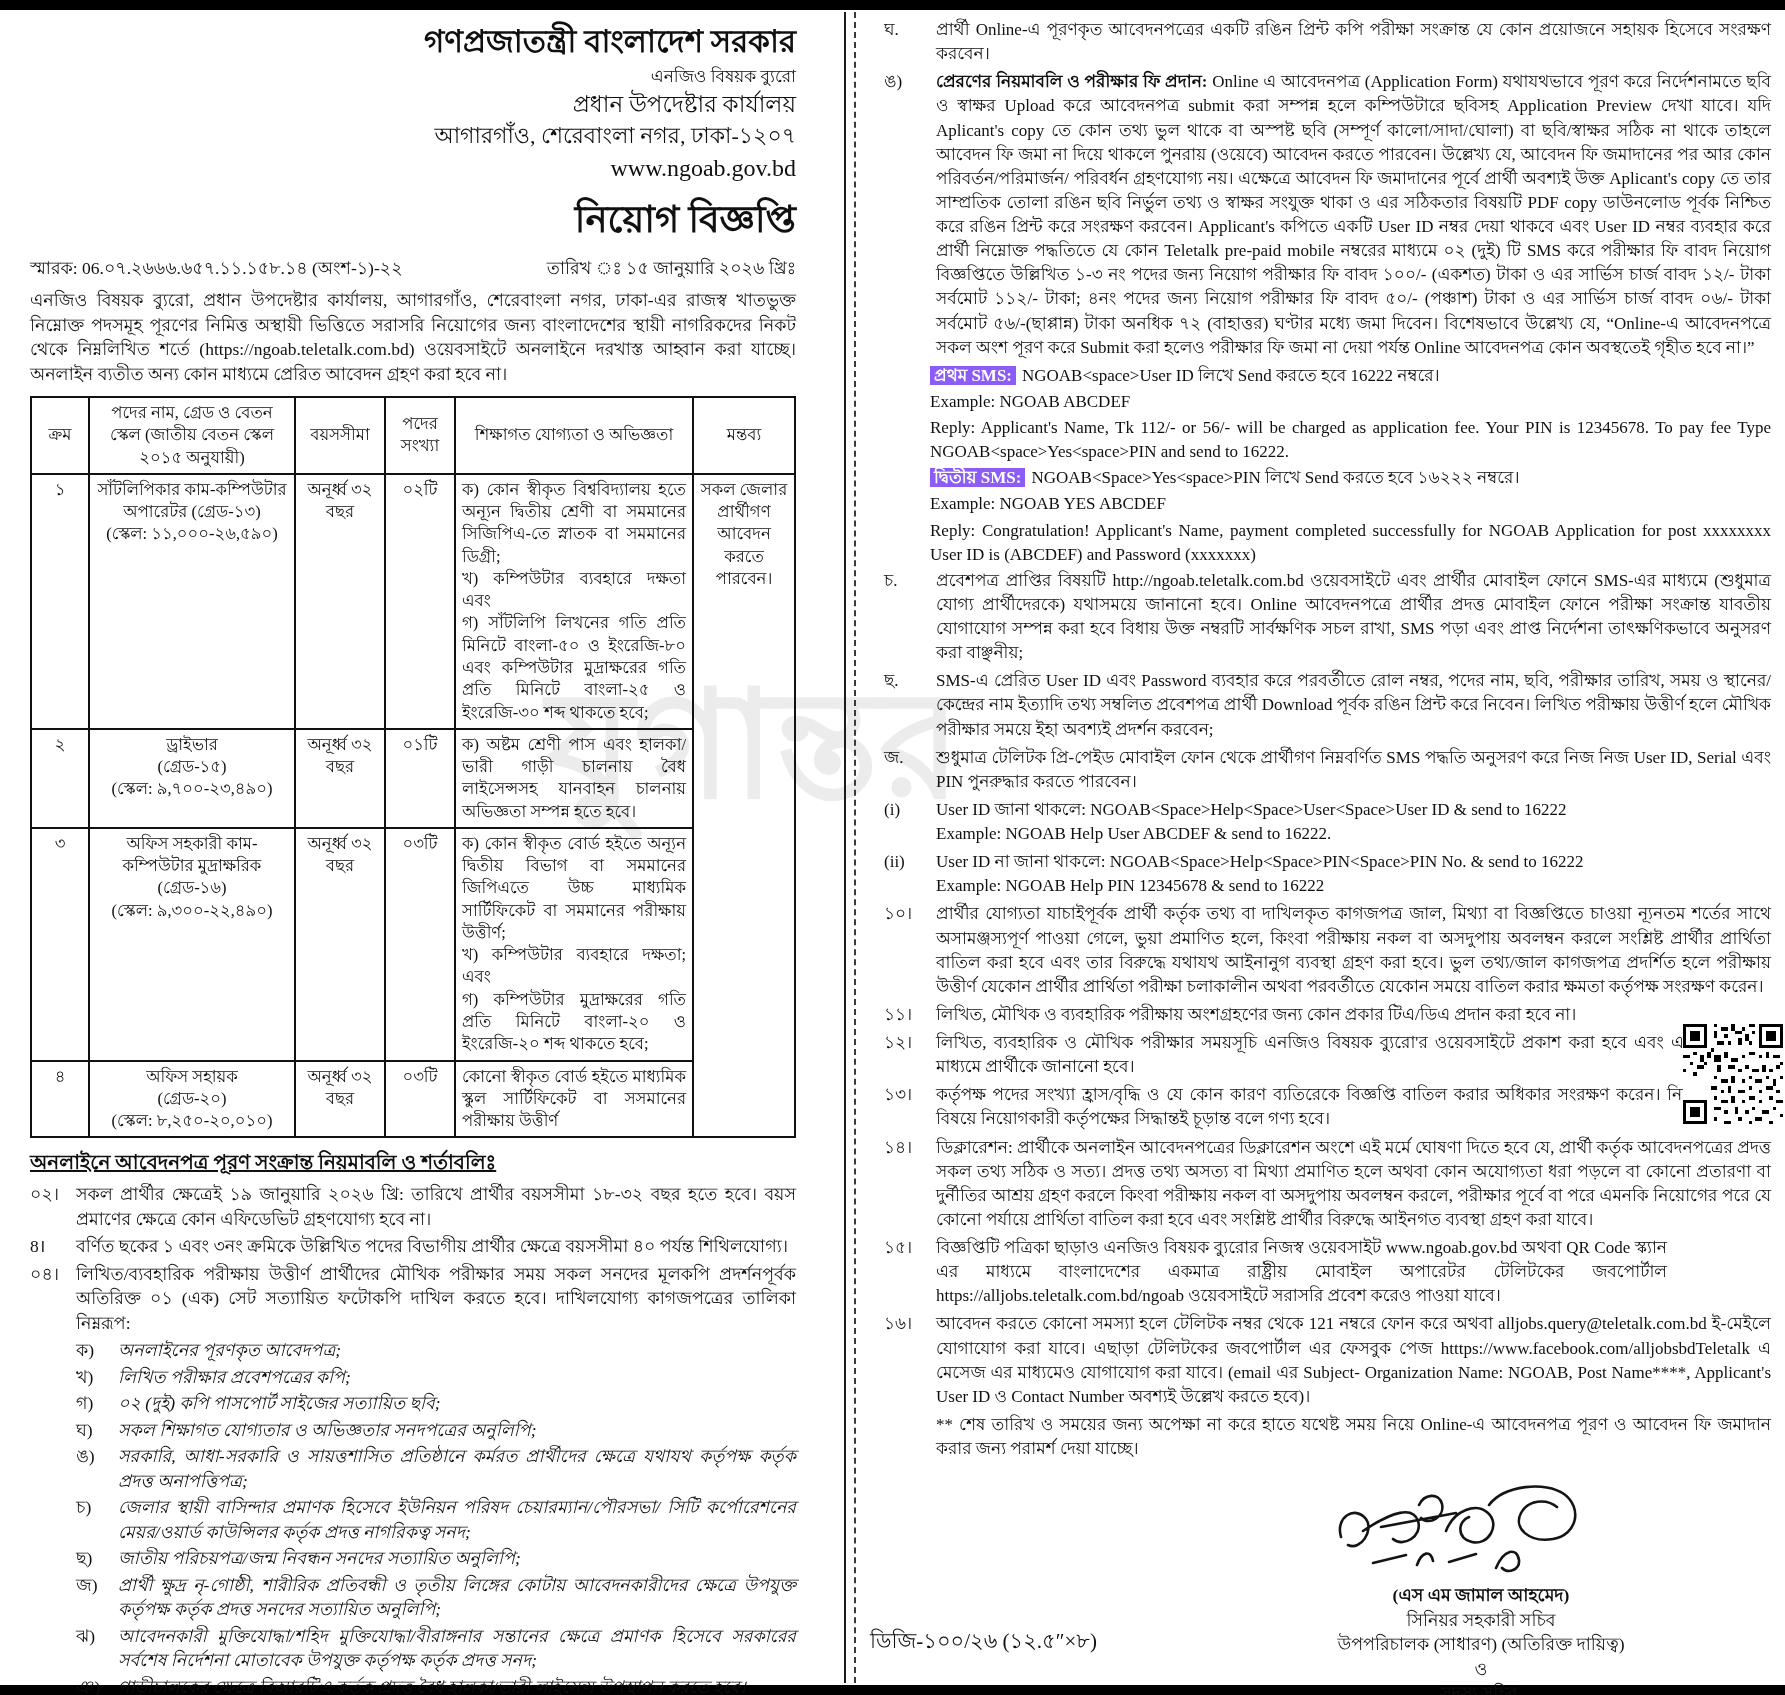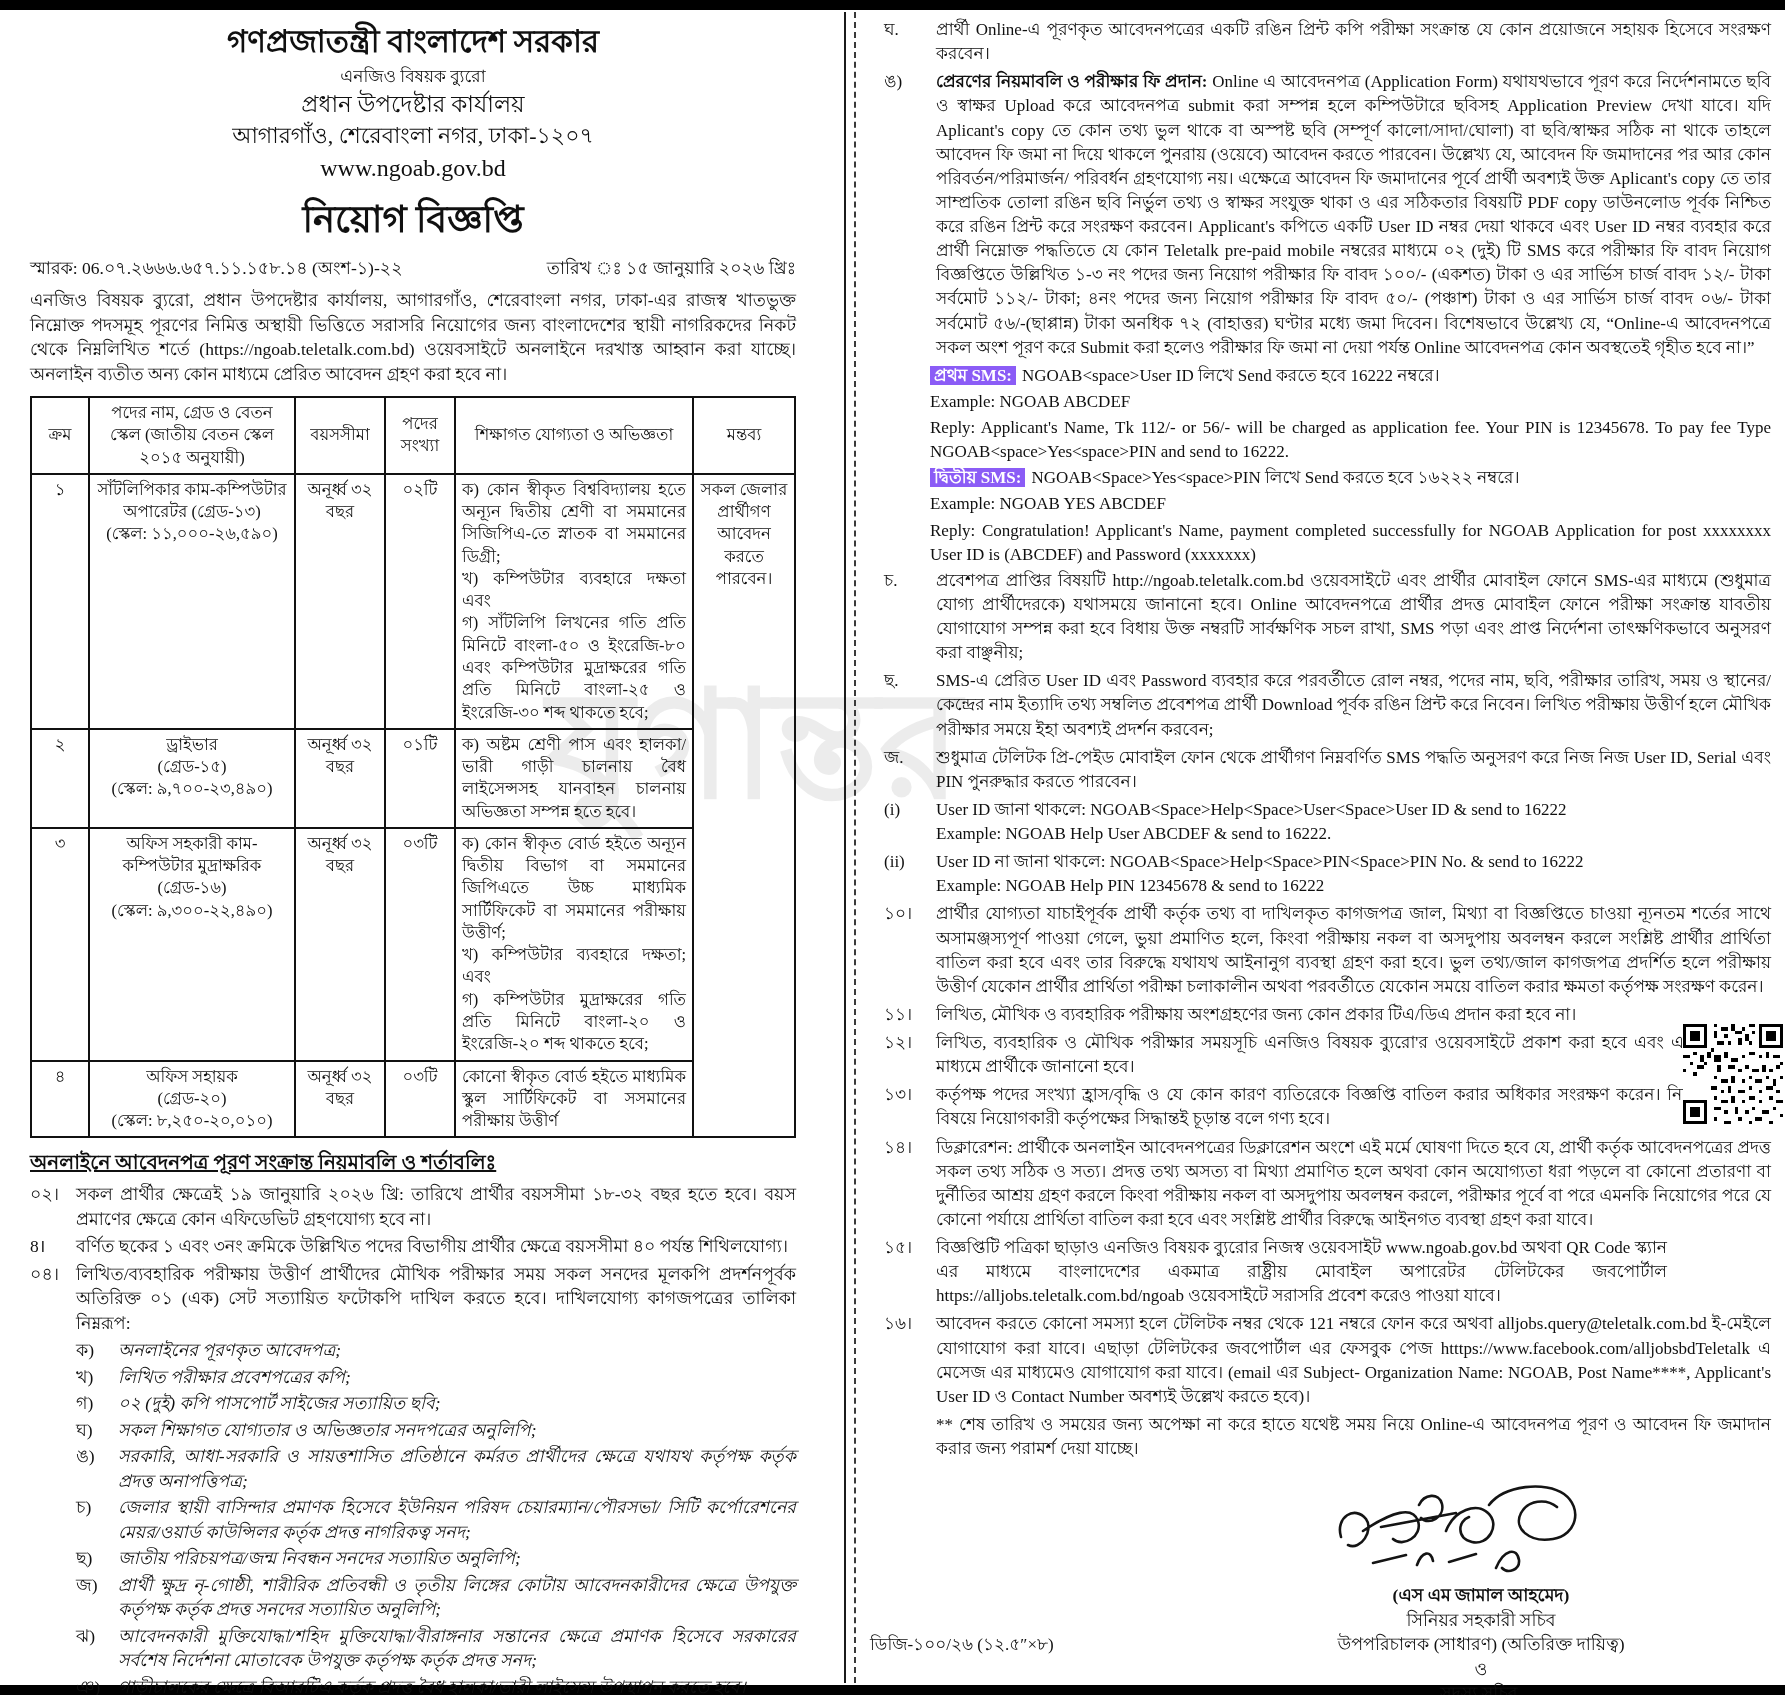--- a/index.html
+++ b/index.html
@@ -5,21 +5,21 @@
   html,body{margin:0;padding:0;background:#fff;}
   body{width:1785px;height:1695px;position:relative;overflow:hidden;
        font-family:"Liberation Serif","DejaVu Serif",serif;color:#101010;}
   .bar{position:absolute;left:0;right:0;height:10px;background:#000;}
   .bar.top{top:0;} .bar.bottom{bottom:0;}
   .page{position:absolute;top:12px;bottom:12px;left:0;right:0;display:flex;}
   .col-left{flex:0 0 766px;margin-left:30px;font-size:17.5px;line-height:1.4;}
   .divider{flex:0 0 8px;margin-left:48px;border-left:2px solid #1b1b1b;border-right:2px dashed #3a3a3a;}
   .col-right{flex:1;position:relative;padding:6px 14px 42px 22px;font-size:17px;line-height:1.42;}
   
-  .hdr{text-align:center;margin-top:8px;}
+  .hdr{text-align:right;margin-top:8px;}
   .hdr .gov{font-size:31px;font-weight:bold;}
   .hdr .org{font-size:17px;margin-top:2px;}
   .hdr .office{font-size:23px;}
   .hdr .addr{font-size:22px;}
   .hdr .site{font-size:24px;}
   .hdr .notice{font-size:37px;font-weight:bold;margin-top:8px;}
   .memo-row{display:flex;justify-content:space-between;margin-top:10px;font-size:17.5px;}
   .intro{margin-top:8px;text-align:justify;}
   
   table.positions{border-collapse:collapse;width:100%;margin-top:10px;font-size:16.5px;line-height:1.35;}
@@ -40,21 +40,21 @@
   .r-row{display:flex;margin-bottom:4px;}
   .r-label{flex:0 0 52px;padding-left:6px;}
   .r-body{flex:1;text-align:justify;}
   .bold{font-weight:bold;}
   .sms-para{margin:2px 0 2px 52px;text-align:justify;}
   .sms-tag{background:#8b5cf6;color:#fff;font-weight:bold;padding:0 4px;margin-right:6px;}
   .qr{position:absolute;right:2px;top:1012px;width:100px;height:100px;background:#fff;}
   .sig-wrap{width:520px;margin:14px 30px 0 auto;text-align:center;}
   .sig-svg{display:block;margin:0 auto;}
   .sig-line{font-size:17.5px;line-height:1.4;}
-  .press{position:absolute;left:14px;bottom:26px;font-size:17px;}
+  .press{position:absolute;left:14px;bottom:26px;font-size:21px;}
   .watermark{position:absolute;left:547px;top:630px;font-size:150px;font-weight:bold;
              color:#000;opacity:0.07;font-family:"Liberation Sans",sans-serif;pointer-events:none;}
 </style>
 </head>
 <body>
 
 <div class="bar top"></div>
 <div class="bar bottom"></div>
 <div class="watermark">যুগান্তর</div>
 

